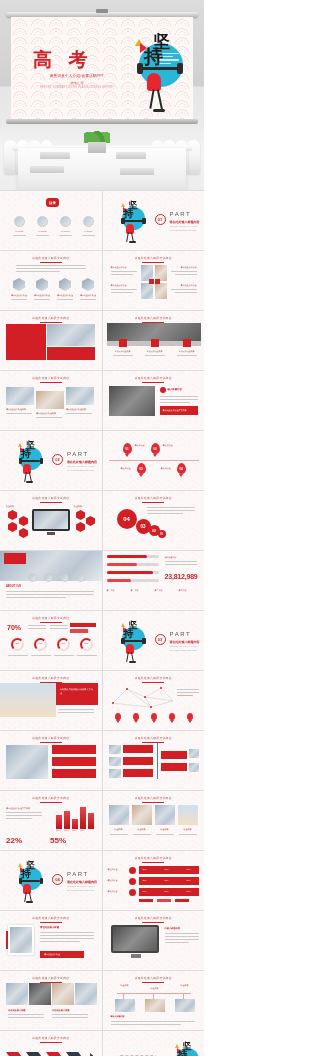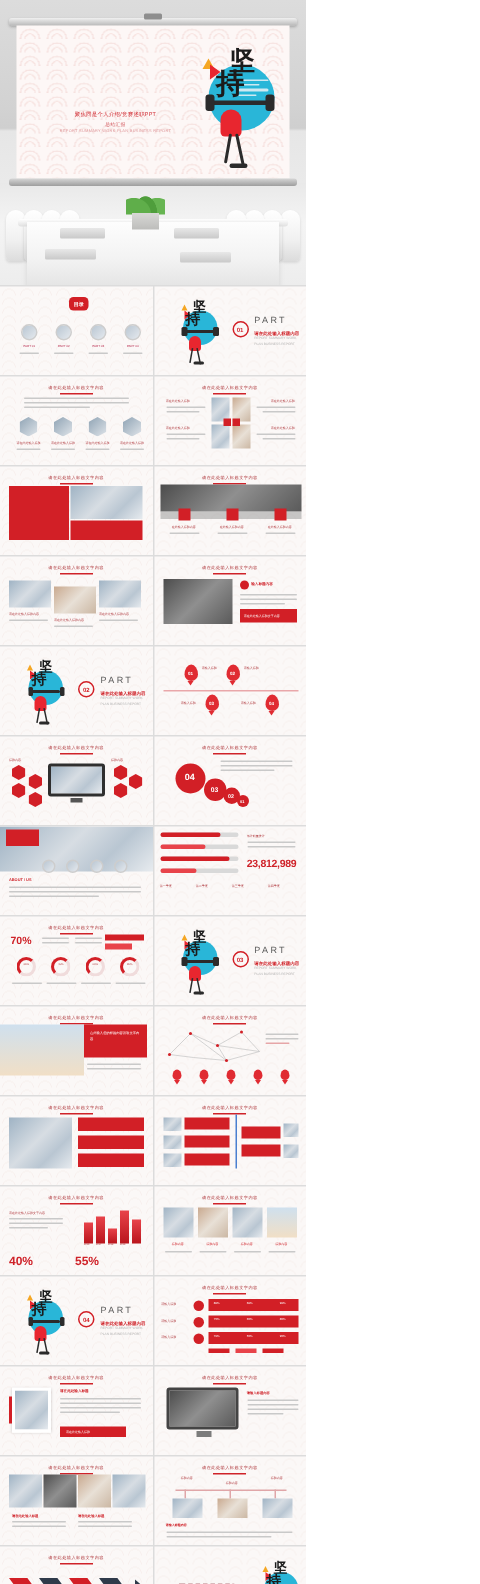--- a/index.html
+++ b/index.html
@@ -284,20 +284,21 @@
   <div class="plant">
     <div class="leaves"></div>
     <div class="pot"></div>
   </div>
 
   <div class="screen-wrap">
     <div class="screen-bar"></div>
     <div class="screen">
       <div class="waves"></div>
 
+      <div class="hero-title">高 考</div>
 
       <div class="hero-sub">
         <div class="l1">聚焦同是个人介绍/竞赛述职PPT</div>
         <div class="l2">总结汇报</div>
         <div class="l3">REPORT SUMMARY WORK PLAN BUSINESS REPORT</div>
       </div>
 
       <div class="mascot">
         <div class="m-circle"></div>
         <div class="m-lines">
@@ -725,21 +726,21 @@
       <div class="bar3d" style="left:56px;top:24px;width:6px;height:14px"></div>
       <div class="bar3d" style="left:64px;top:20px;width:6px;height:18px"></div>
       <div class="bar3d" style="left:72px;top:28px;width:6px;height:10px"></div>
       <div class="bar3d" style="left:80px;top:16px;width:6px;height:22px"></div>
       <div class="bar3d" style="left:88px;top:22px;width:6px;height:16px"></div>
     </div>
     <div style="position:absolute;left:56px;top:39px;font-size:1.6px;color:#b03a3f">2016</div>
     <div style="position:absolute;left:64px;top:39px;font-size:1.6px;color:#b03a3f">2017</div>
     <div style="position:absolute;left:72px;top:39px;font-size:1.6px;color:#b03a3f">2018</div>
     <div style="position:absolute;left:80px;top:39px;font-size:1.6px;color:#b03a3f">2019</div>
-    <div class="stat-num" style="left:6px;top:45px;font-size:8px">40%</div>
+    <div class="stat-num" style="left:6px;top:45px;font-size:8px">22%</div>
     <div class="stat-num" style="left:50px;top:45px;font-size:8px">55%</div>
   </div>
 
   <div class="slide">
     <div class="bgwave"></div>
     <div class="s-head">
         <span class="t">请在此处输入标题文字内容</span>
         <span class="u"></span>
       </div>
     <div class="ph-img" style="left:6px;top:14px;width:20px;height:20px;"></div>

